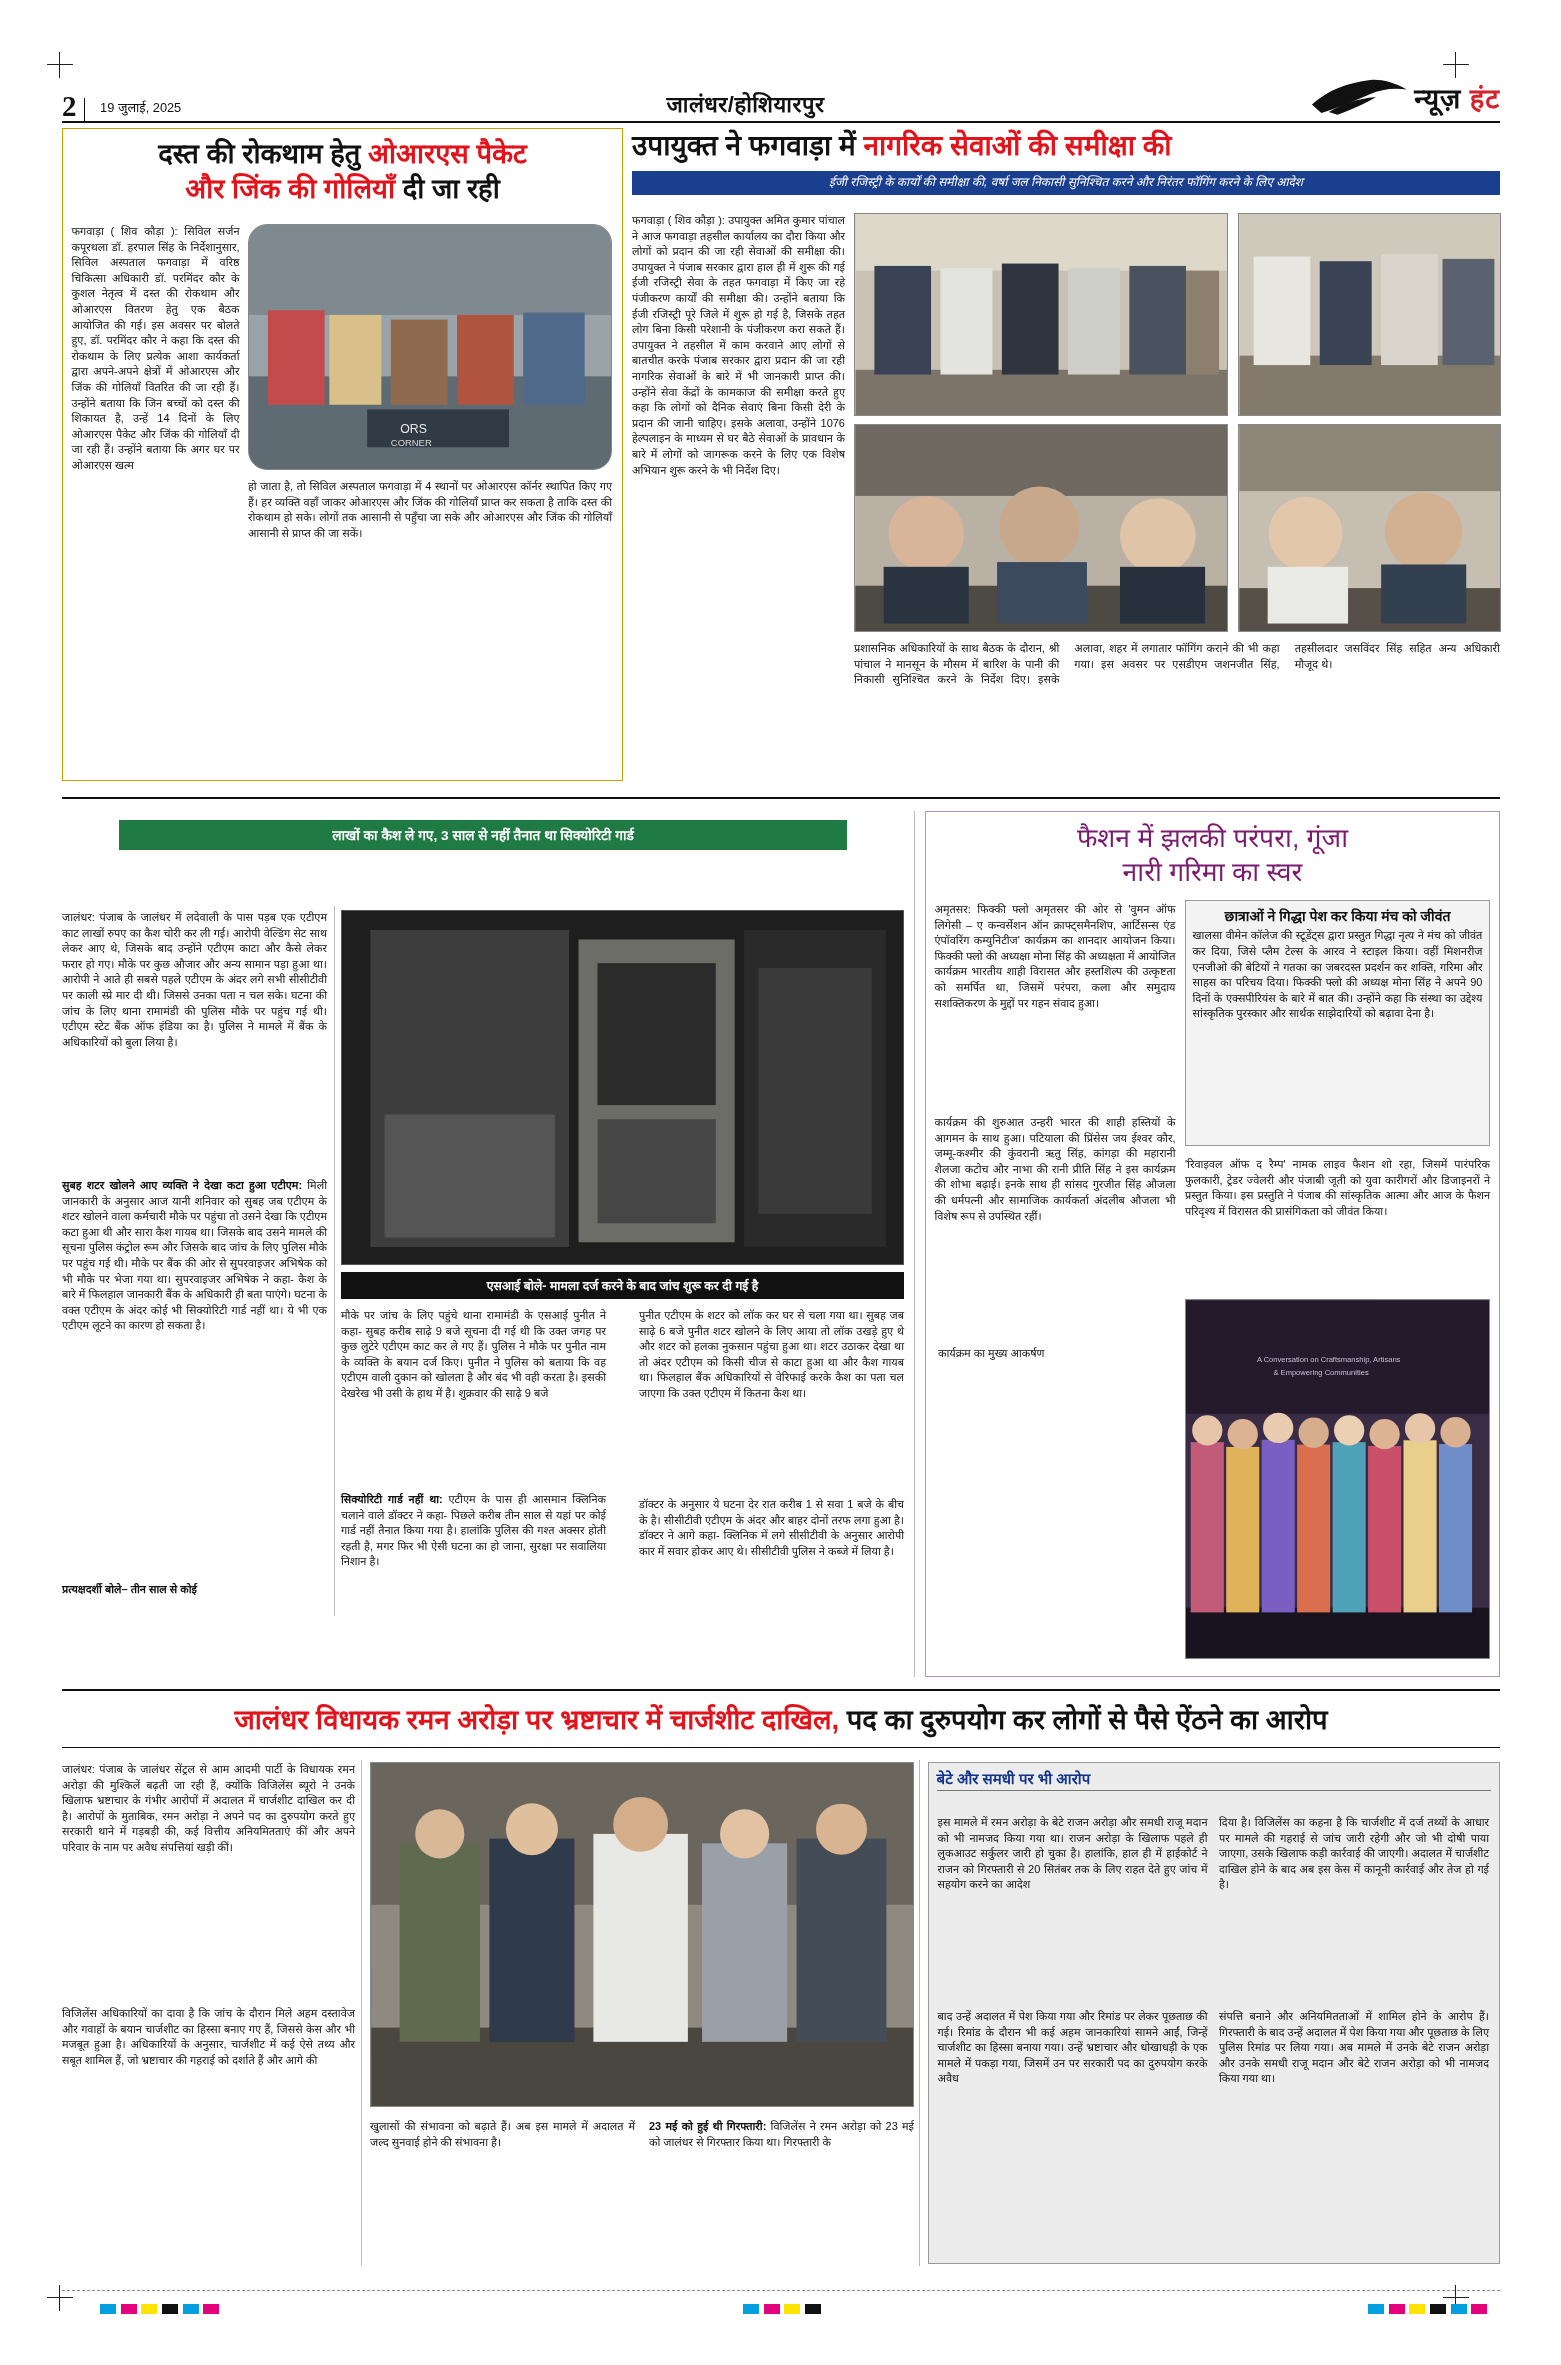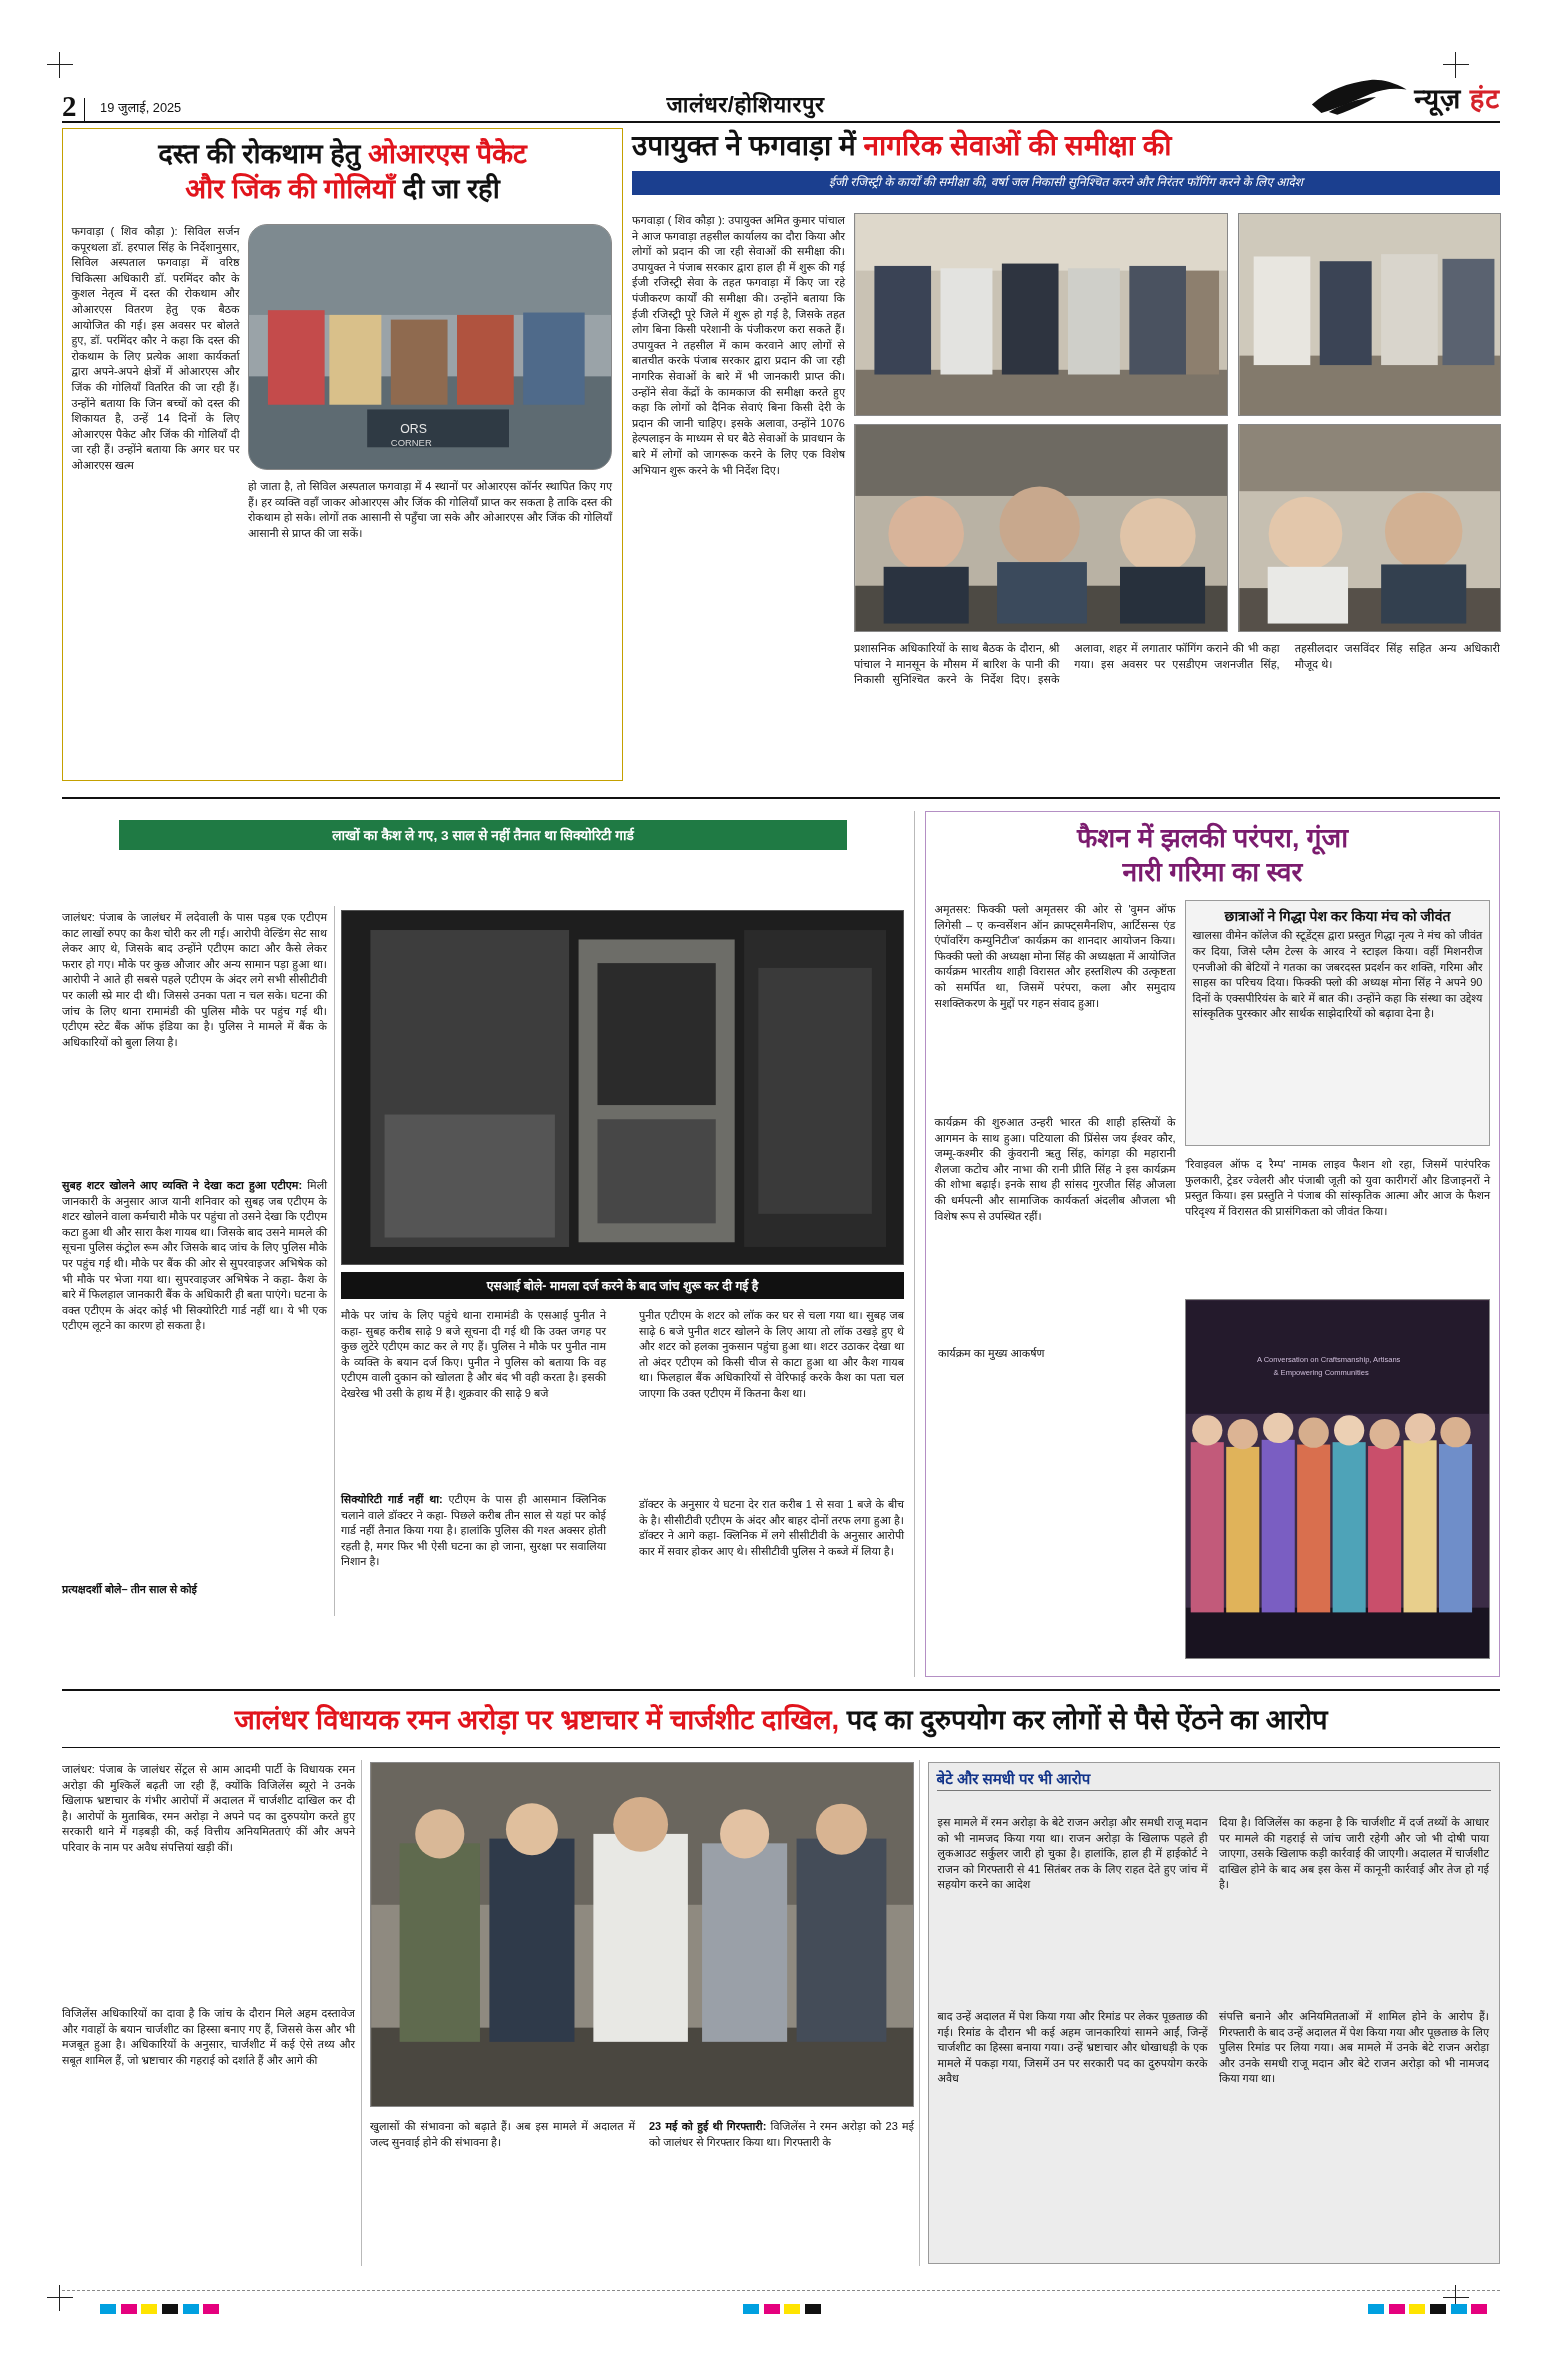--- a/index.html
+++ b/index.html
@@ -77,21 +77,21 @@
   }
   .subbar-green {
     background:#1f7a44; color:#fff; font-size:13.7px; text-align:center;
     padding:5.7px 6.6px; font-weight:bold;
   }
   .blackbar {
     background:#111; color:#fff; font-size:12.3px; text-align:center;
     padding:5.2px 4.7px; font-weight:bold;
   }
   .purple-head {
-    color:#7b1b6e; font-weight:bold;
+    color:#7b1b6e; font-weight:normal;
   }
   .box-purple { border:1.4px solid #b48fc4; }
   .box-grey { border:0.9px solid #9a9a9a; }
   .greybox-head {
     font-size:15px; font-weight:bold; color:#12348a; padding:4.7px 0 2.8px 7.6px;
   }
 
   .kicker { font-weight:bold; }
 
   .colrule { position:absolute; width:0.9px; background:#b9b9b9; }
@@ -327,21 +327,21 @@
       </div>
 
       <div class="body-col" style="position:absolute; left:308px; top:416px; width:265px;">खुलासों की संभावना को बढ़ाते हैं। अब इस मामले में अदालत में जल्द सुनवाई होने की संभावना है।</div>
       <div class="body-col" style="position:absolute; left:587px; top:416px; width:265px;">
         <b class="kicker">23 मई को हुई थी गिरफ्तारी:</b><span> विजिलेंस ने रमन अरोड़ा को 23 मई को जालंधर से गिरफ्तार किया था। गिरफ्तारी के</span>
       </div>
 
       <div class="box-grey" style="position:absolute; left:866px; top:59px; width:572px; height:502px; background:#ececec;">
         <div class="greybox-head">बेटे और समधी पर भी आरोप</div>
         <div class="rule-h" style="margin:0 7.6px; height:0.9px; background:#777;"></div>
-        <div class="body-col" style="position:absolute; left:8.5px; top:52px; width:270px;">इस मामले में रमन अरोड़ा के बेटे राजन अरोड़ा और समधी राजू मदान को भी नामजद किया गया था। राजन अरोड़ा के खिलाफ पहले ही लुकआउट सर्कुलर जारी हो चुका है। हालांकि, हाल ही में हाईकोर्ट ने राजन को गिरफ्तारी से 41 सितंबर तक के लिए राहत देते हुए जांच में सहयोग करने का आदेश</div>
+        <div class="body-col" style="position:absolute; left:8.5px; top:52px; width:270px;">इस मामले में रमन अरोड़ा के बेटे राजन अरोड़ा और समधी राजू मदान को भी नामजद किया गया था। राजन अरोड़ा के खिलाफ पहले ही लुकआउट सर्कुलर जारी हो चुका है। हालांकि, हाल ही में हाईकोर्ट ने राजन को गिरफ्तारी से 20 सितंबर तक के लिए राहत देते हुए जांच में सहयोग करने का आदेश</div>
         <div class="body-col" style="position:absolute; left:290px; top:52px; width:270px;">दिया है। विजिलेंस का कहना है कि चार्जशीट में दर्ज तथ्यों के आधार पर मामले की गहराई से जांच जारी रहेगी और जो भी दोषी पाया जाएगा, उसके खिलाफ कड़ी कार्रवाई की जाएगी। अदालत में चार्जशीट दाखिल होने के बाद अब इस केस में कानूनी कार्रवाई और तेज हो गई है।</div>
         <div class="body-col" style="position:absolute; left:290px; top:246px; width:270px;">संपत्ति बनाने और अनियमितताओं में शामिल होने के आरोप हैं। गिरफ्तारी के बाद उन्हें अदालत में पेश किया गया और पूछताछ के लिए पुलिस रिमांड पर लिया गया। अब मामले में उनके बेटे राजन अरोड़ा और उनके समधी राजू मदान और बेटे राजन अरोड़ा को भी नामजद किया गया था।</div>
         <div class="body-col" style="position:absolute; left:8.5px; top:246px; width:270px;">बाद उन्हें अदालत में पेश किया गया और रिमांड पर लेकर पूछताछ की गई। रिमांड के दौरान भी कई अहम जानकारियां सामने आईं, जिन्हें चार्जशीट का हिस्सा बनाया गया। उन्हें भ्रष्टाचार और धोखाधड़ी के एक मामले में पकड़ा गया, जिसमें उन पर सरकारी पद का दुरुपयोग करके अवैध</div>
       </div>
 
       <div class="colrule" style="left:299px; top:57px; height:506px;"></div>
       <div class="colrule" style="left:857px; top:57px; height:506px;"></div>
     </div>
 
     <div class="dashed-sep" style="position:absolute; left:0; top:2224px; width:1438px;"></div>

